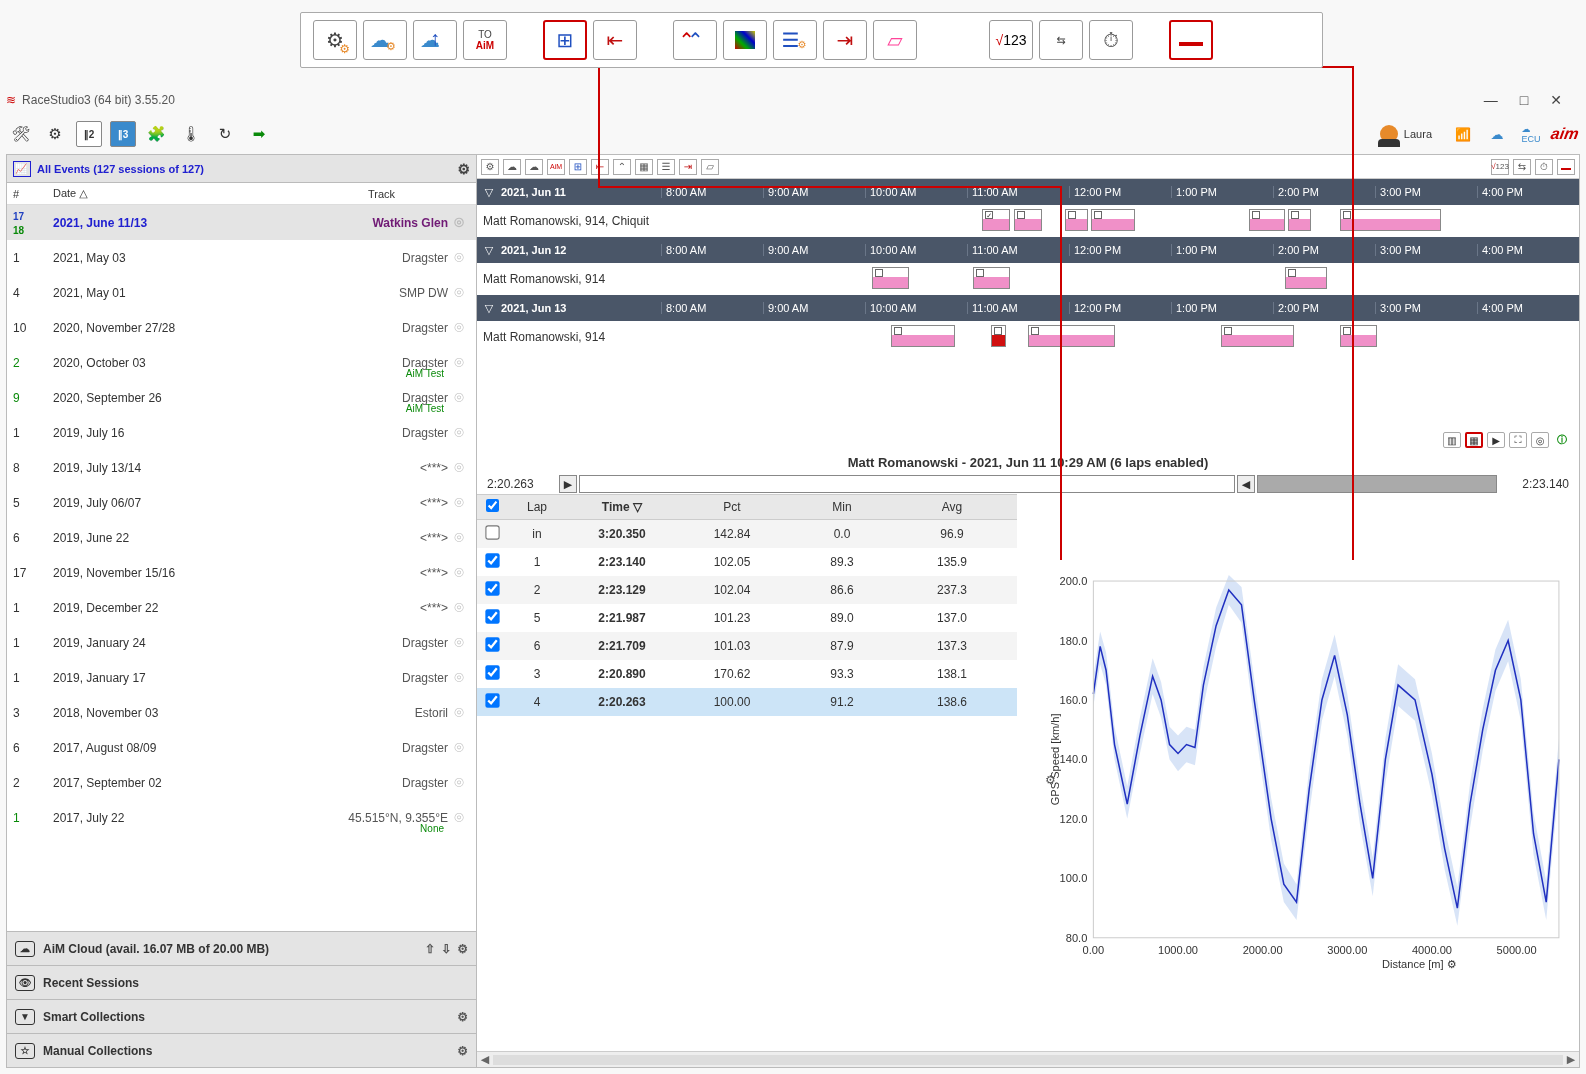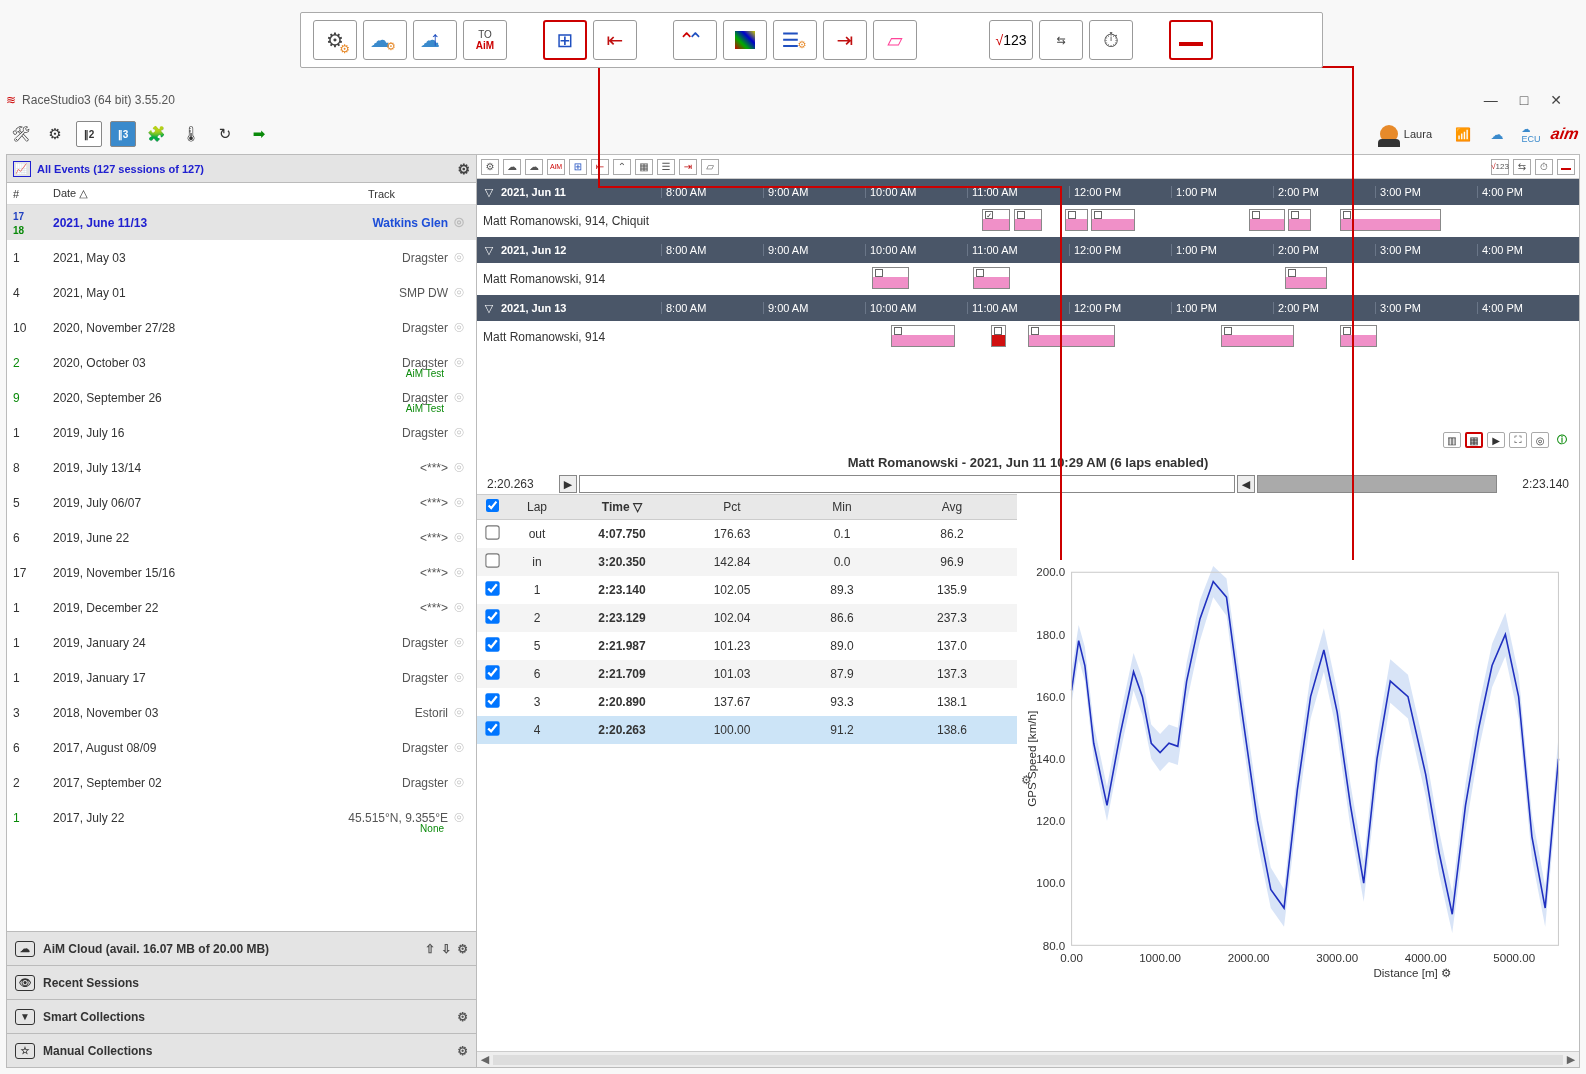--- a/index.html
+++ b/index.html
@@ -35,21 +35,21 @@
 .sidebar { width: 470px; border-right: 1px solid #bbb; display: flex; flex-direction: column; background: #fff;}
 .side-head { height: 28px; background: #e4e4e4; border-bottom:1px solid #bbb; display:flex; align-items:center; padding:0 6px; color:#2020d0; font-weight:bold; }
 .side-head .gearr { margin-left:auto; color:#444; font-size:14px;}
 .side-head .ic { width:18px;height:16px;border:1px solid #2020d0;margin-right:6px;display:flex;align-items:center;justify-content:center;font-size:10px;}
 .side-cols { height: 22px; display:flex; align-items:center; padding:0 6px; border-bottom:1px solid #ddd; font-size:11px; color:#333;}
 .side-cols .c1{width:40px;} .side-cols .c2{flex:1;} .side-cols .c3{width:80px;text-align:left;}
 .srow { height: 35px; display:flex; align-items:center; padding:0 6px; font-size:12px; position:relative;}
 .srow .c1{width:40px;} .srow .c2{flex:1;} .srow .c3{width:110px;text-align:right;color:#555;} 
 .srow .tic{width:22px;color:#bbb;font-size:16px;text-align:center;}
 .srow.sel { background:#e4e4e4; color:#2020d0; font-weight:bold;}
-.srow.sel .c3{color:#1d4ed8;}
+.srow.sel .c3{color:#701a75;}
 .srow .sub{font-size:10px;color:#0a8a0a;position:absolute;right:32px;bottom:1px;font-weight:normal;}
 .srow .n17{color:#2040c0;font-size:10px;} .srow .n18{color:#0a8a0a;font-size:10px;}
 .side-bottom { margin-top:auto; }
 .sbar { height:34px; background:#e4e4e4; border-top:1px solid #bbb; display:flex; align-items:center; padding:0 8px; font-size:12px; font-weight:bold;}
 .sbar .ic{width:20px;height:16px;border:1.5px solid #333;border-radius:3px;margin-right:8px;display:flex;align-items:center;justify-content:center;font-size:10px;}
 .sbar .rt{margin-left:auto;display:flex;gap:6px;color:#555;}
 
 
 .rpane { flex:1; display:flex; flex-direction:column; position:relative; overflow:hidden;}
 .rtools { height:24px; background:#fff; border-bottom:1px solid #ccc; display:flex; align-items:center; padding:0 4px; gap:4px;}
@@ -76,21 +76,21 @@
 .lap-icons{height:22px;display:flex;justify-content:flex-end;gap:4px;padding-right:8px;align-items:center;}
 .lap-icons .li{width:18px;height:16px;border:1px solid #aaa;border-radius:2px;display:flex;align-items:center;justify-content:center;font-size:10px;}
 .lap-icons .li.redb{border:2px solid #c00;}
 .sess-title{text-align:center;font-weight:bold;font-size:13px;padding:4px 0;}
 .slider{height:20px;display:flex;align-items:center;padding:0 10px;gap:2px;}
 .slider .t{font-size:12px;width:70px;}
 .slider .btn{width:18px;height:18px;border:1px solid #888;background:#eee;display:flex;align-items:center;justify-content:center;}
 .slider .trk{flex:1;height:18px;border:1px solid #888;background:#fff;}
 .slider .gray{width:240px;height:18px;background:#aaa;border:1px solid #888;}
 
-.lap-content{flex:1;display:flex;overflow:hidden;}
+.lap-content{flex:1;display:flex;overflow:hidden;gap:24px;}
 .laptable{width:540px;border-right:0;}
 .lth{height:26px;background:#e8e8e8;display:flex;align-items:center;border-top:1px solid #ccc;border-bottom:1px solid #ccc;font-size:12px;}
 .lth .ch{width:30px;text-align:center;} .lth .lp{width:60px;text-align:center;} .lth .tm{width:110px;text-align:center;font-weight:bold;} .lth .pc{width:110px;text-align:center;} .lth .mn{width:110px;text-align:center;} .lth .av{width:110px;text-align:center;}
 .ltr{height:28px;display:flex;align-items:center;font-size:12px;}
 .ltr.alt{background:#f4f4f4;}
 .ltr.hl{background:#cce4f7;}
 .ltr .ch{width:30px;text-align:center;} .ltr .lp{width:60px;text-align:center;} .ltr .tm{width:110px;text-align:center;font-weight:bold;} .ltr .pc{width:110px;text-align:center;} .ltr .mn{width:110px;text-align:center;} .ltr .av{width:110px;text-align:center;}
 .ltr input[type=checkbox]{transform:scale(1.1);}
 
 .chartbox{flex:1;position:relative;padding:4px 10px 4px 4px;}
@@ -523,28 +523,20 @@
         <div class="laptable">
           <div class="lth">
             <div class="ch"><input type="checkbox" checked="" style=""></div>
             <div class="lp">Lap</div>
             <div class="tm">Time ▽</div>
             <div class="pc">Pct</div>
             <div class="mn">Min</div>
             <div class="av">Avg</div>
           </div>
           <div id="laprows">
-              <div class="ltr">
-                <div class="ch"><input type="checkbox" style=""></div>
-                <div class="lp">out</div>
-                <div class="tm">4:07.750</div>
-                <div class="pc">176.63</div>
-                <div class="mn">0.1</div>
-                <div class="av">86.2</div>
-              </div>
               <div class="ltr alt">
                 <div class="ch"><input type="checkbox" style=""></div>
                 <div class="lp">in</div>
                 <div class="tm">3:20.350</div>
                 <div class="pc">142.84</div>
                 <div class="mn">0.0</div>
                 <div class="av">96.9</div>
               </div>
               <div class="ltr">
                 <div class="ch"><input type="checkbox" checked="" style=""></div>
@@ -575,21 +567,21 @@
                 <div class="lp">6</div>
                 <div class="tm">2:21.709</div>
                 <div class="pc">101.03</div>
                 <div class="mn">87.9</div>
                 <div class="av">137.3</div>
               </div>
               <div class="ltr">
                 <div class="ch"><input type="checkbox" checked="" style=""></div>
                 <div class="lp">3</div>
                 <div class="tm">2:20.890</div>
-                <div class="pc">137.67</div>
+                <div class="pc">170.62</div>
                 <div class="mn">93.3</div>
                 <div class="av">138.1</div>
               </div>
               <div class="ltr alt hl">
                 <div class="ch"><input type="checkbox" checked="" style=""></div>
                 <div class="lp">4</div>
                 <div class="tm">2:20.263</div>
                 <div class="pc">100.00</div>
                 <div class="mn">91.2</div>
                 <div class="av">138.6</div>

